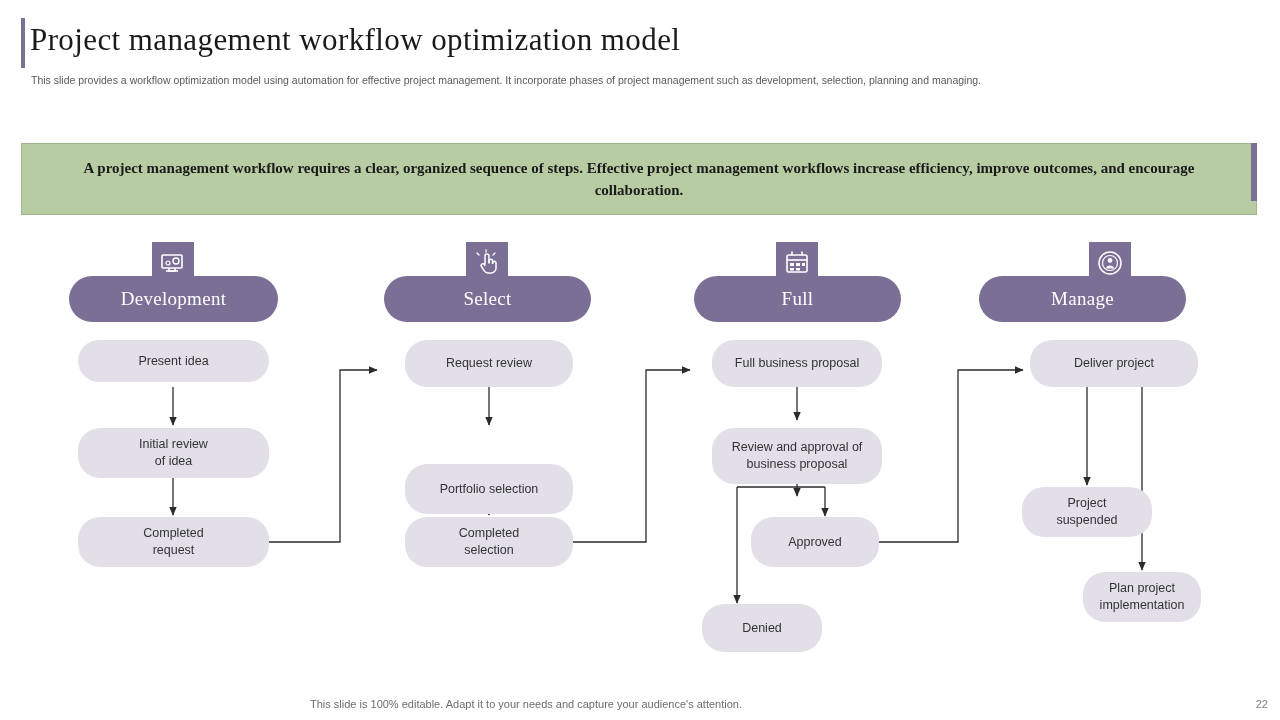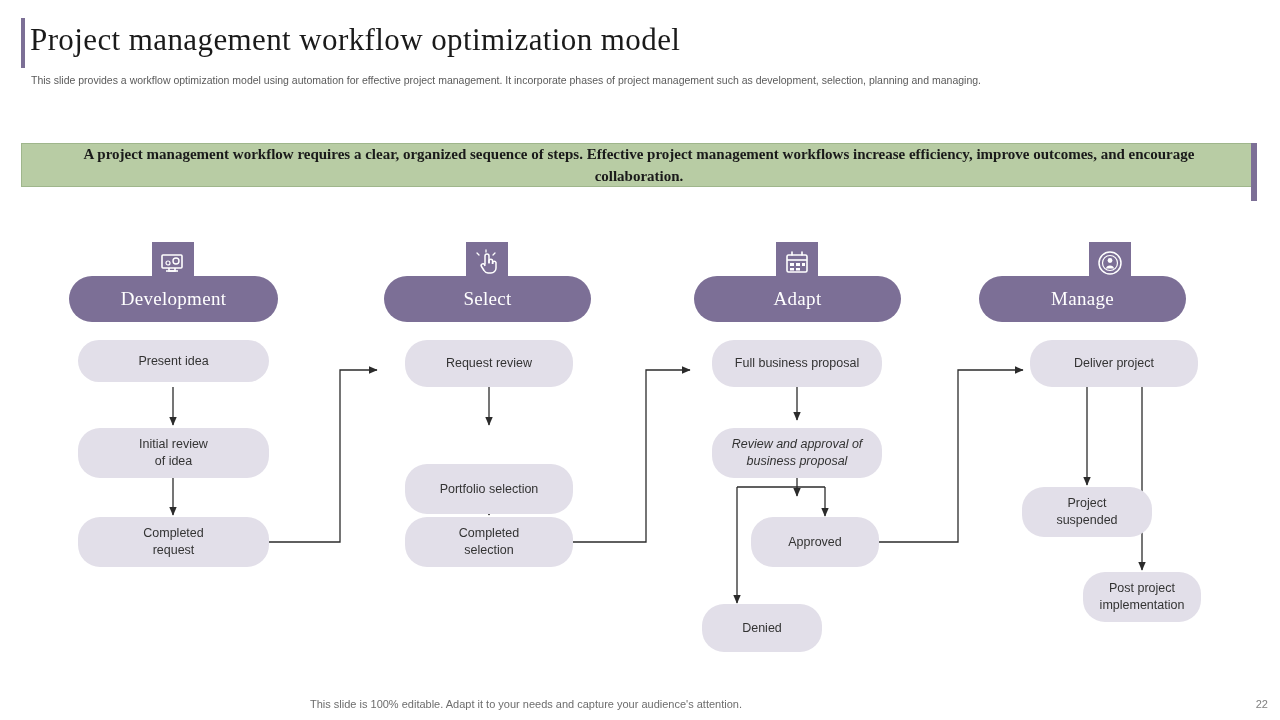--- a/index.html
+++ b/index.html
@@ -38,21 +38,21 @@
     top: 74px;
     font-size: 10.5px;
     color: #5a5a5a;
     white-space: nowrap;
   }
   .banner {
     position: absolute;
     left: 21px;
     top: 143px;
     width: 1236px;
-    height: 44px;
+    height: 72px;
     background: #b8cca4;
     border: 1px solid #9fb68c;
     box-sizing: border-box;
     display: flex;
     align-items: center;
     justify-content: center;
     text-align: center;
   }
   .banner-text {
     font-family: "Liberation Serif", serif;
@@ -242,26 +242,26 @@
     <path d="M4 11 L24 11" stroke="#ffffff" stroke-width="1.6"></path>
     <path d="M9 6 L9 3 M19 6 L19 3" stroke="#ffffff" stroke-width="1.6" stroke-linecap="round"></path>
     <rect x="7" y="14" width="4" height="3" fill="#ffffff"></rect>
     <rect x="13" y="14" width="4" height="3" fill="#ffffff"></rect>
     <rect x="19" y="14" width="3" height="3" fill="#ffffff"></rect>
     <rect x="7" y="19" width="4" height="2.5" fill="#ffffff"></rect>
     <rect x="13" y="19" width="4" height="2.5" fill="#ffffff"></rect>
   </svg>
 </div>
 <div class="phase-pill" style="left:694px; top:276px; width:207px;">
-  <span class="phase-label">Adapt</span>
+  <span class="phase-label">Full</span>
 </div>
 <div class="step" style="left:712px; top:340px; width:170px; height:47px;">
   <span>Full business proposal</span>
 </div>
-<div class="step" style="left:712px; top:428px; width:170px; height:50px;font-style:italic;">
+<div class="step" style="left:712px; top:428px; width:170px; height:56px;">
   <span style="white-space:pre-line;">Review and approval of
 business proposal</span>
 </div>
 <div class="step" style="left:751px; top:517px; width:128px; height:50px;">
   <span>Approved</span>
 </div>
 <div class="step" style="left:702px; top:604px; width:120px; height:48px;">
   <span>Denied</span>
 </div>
 
@@ -277,18 +277,18 @@
   <span class="phase-label">Manage</span>
 </div>
 <div class="step" style="left:1030px; top:340px; width:168px; height:47px;">
   <span>Deliver project</span>
 </div>
 <div class="step" style="left:1022px; top:487px; width:130px; height:50px;">
   <span style="white-space:pre-line;">Project
 suspended</span>
 </div>
 <div class="step" style="left:1083px; top:572px; width:118px; height:50px;">
-  <span style="white-space:pre-line;">Post project
+  <span style="white-space:pre-line;">Plan project
 implementation</span>
 </div>
 
 <div class="footer-note">This slide is 100% editable. Adapt it to your needs and capture your audience's attention.</div>
 <div class="page-num">22</div>
 
 </body></html>

